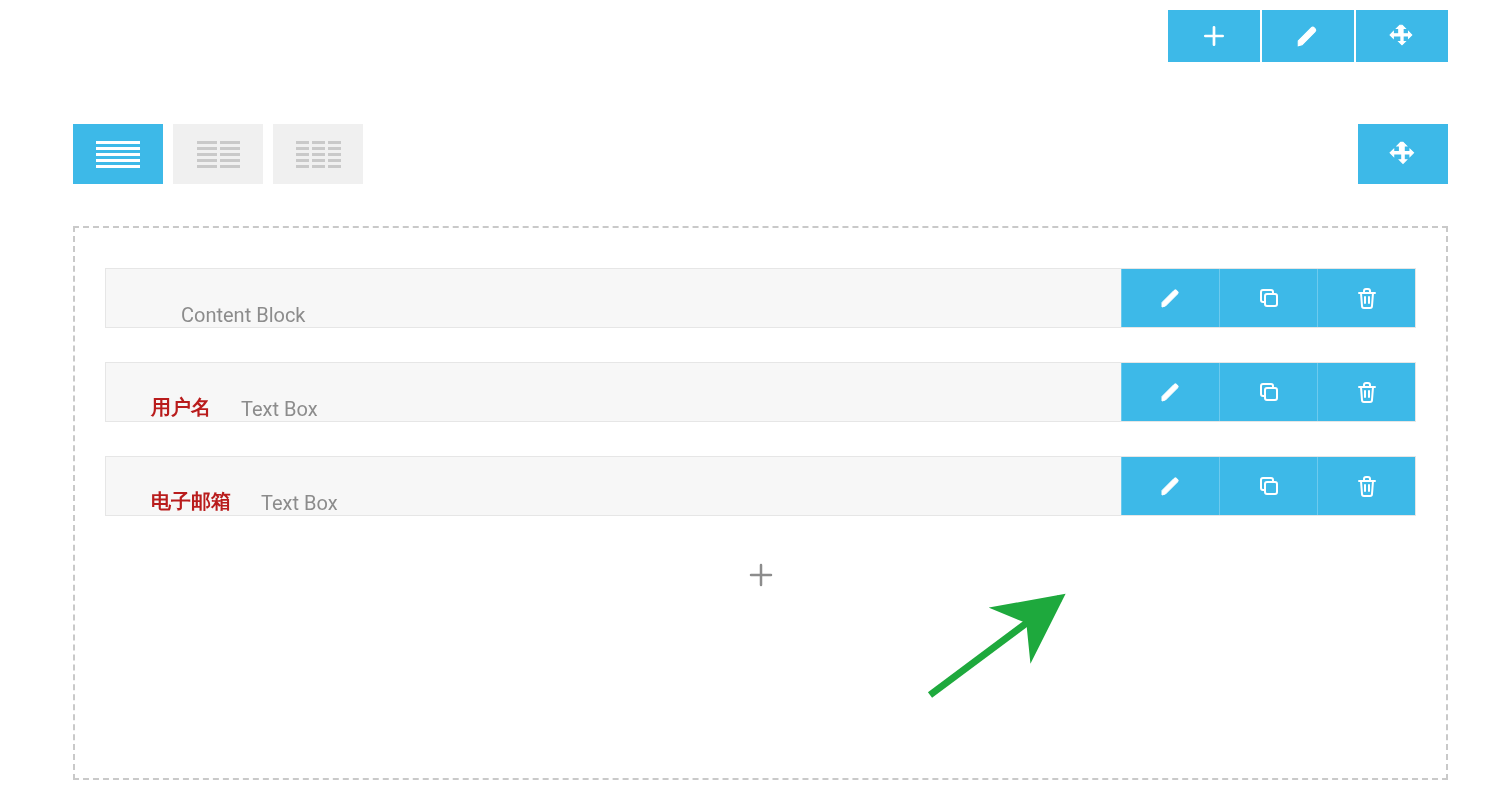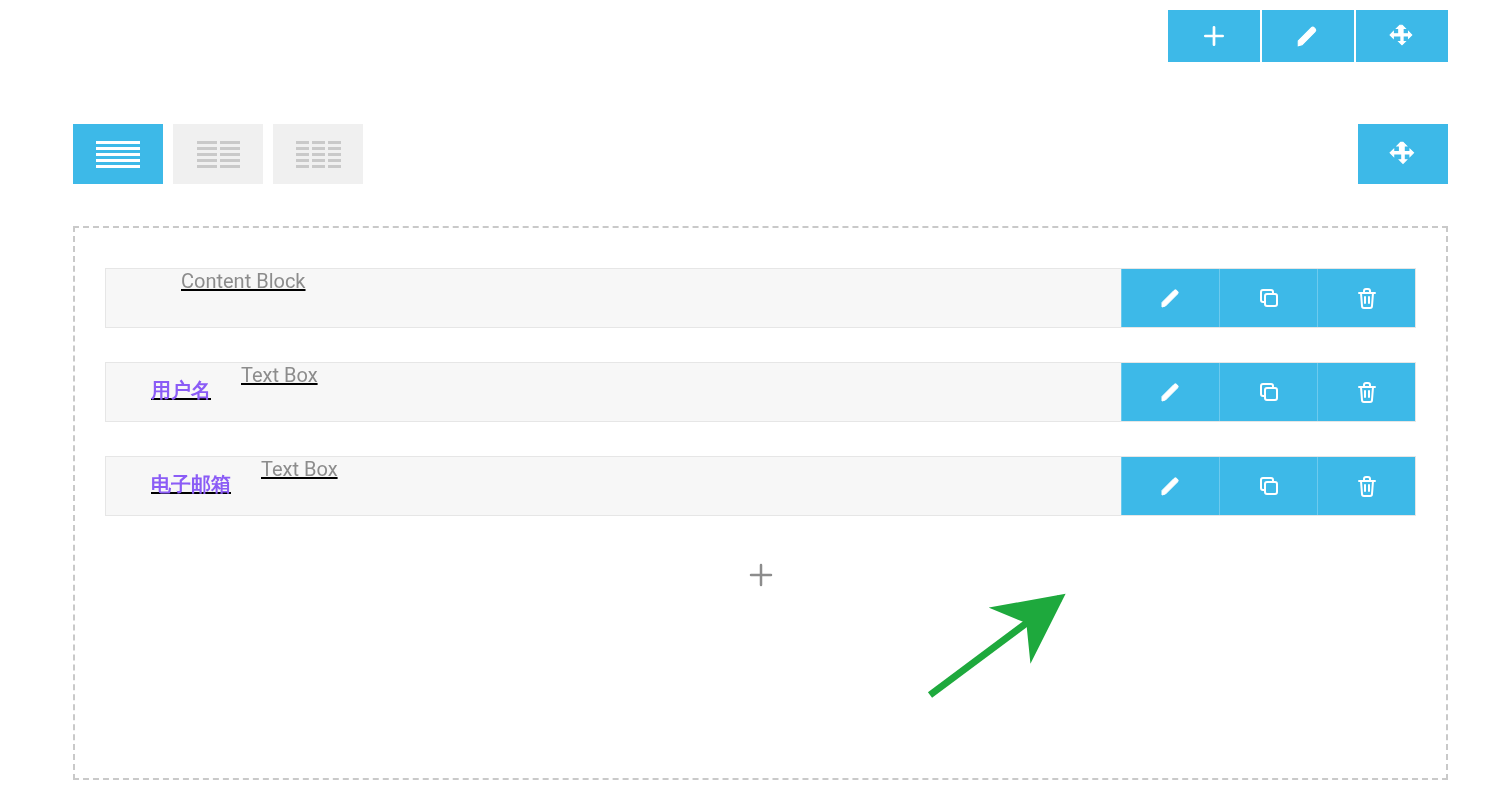--- a/index.html
+++ b/index.html
@@ -96,28 +96,27 @@
     .field-row {
       display: flex;
       height: 60px;
       margin-bottom: 34px;
       border: 1px solid #e6e6e6;
       background: #f7f7f7;
     }
     .field-left {
       flex: 1;
       display: flex;
-      align-items: flex-start;
+      align-items: flex-end;
       padding-left: 45px;
       gap: 30px;
-      text-decoration: underline;
     }
     .field-label {
       font-size: 20px;
-      color: #8b5cf6;
+      color: #b91c1c;
       font-weight: 600;
       min-width: 0;
       margin-top: 14px;
     }
     .field-label.empty { min-width: 0; }
     .field-type {
       font-size: 20px;
       color: #8c8c8c;
       font-weight: 400;
     }

